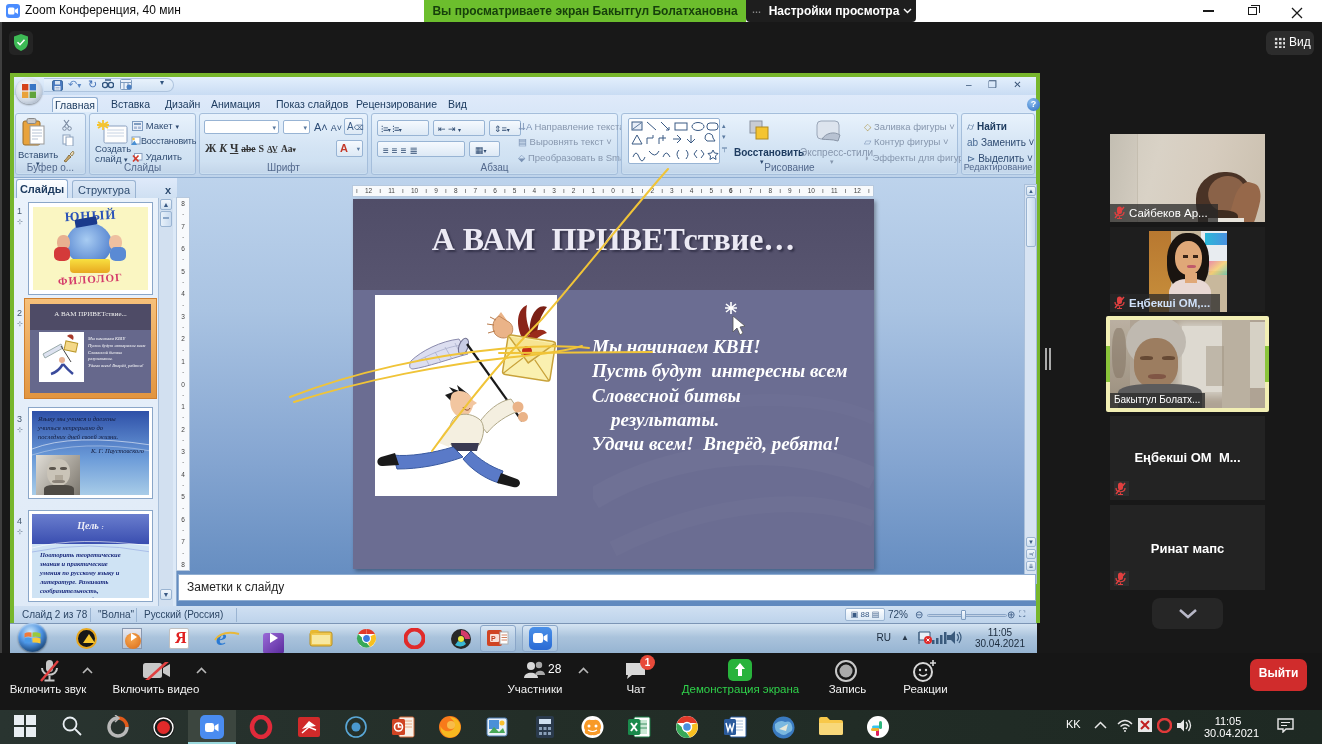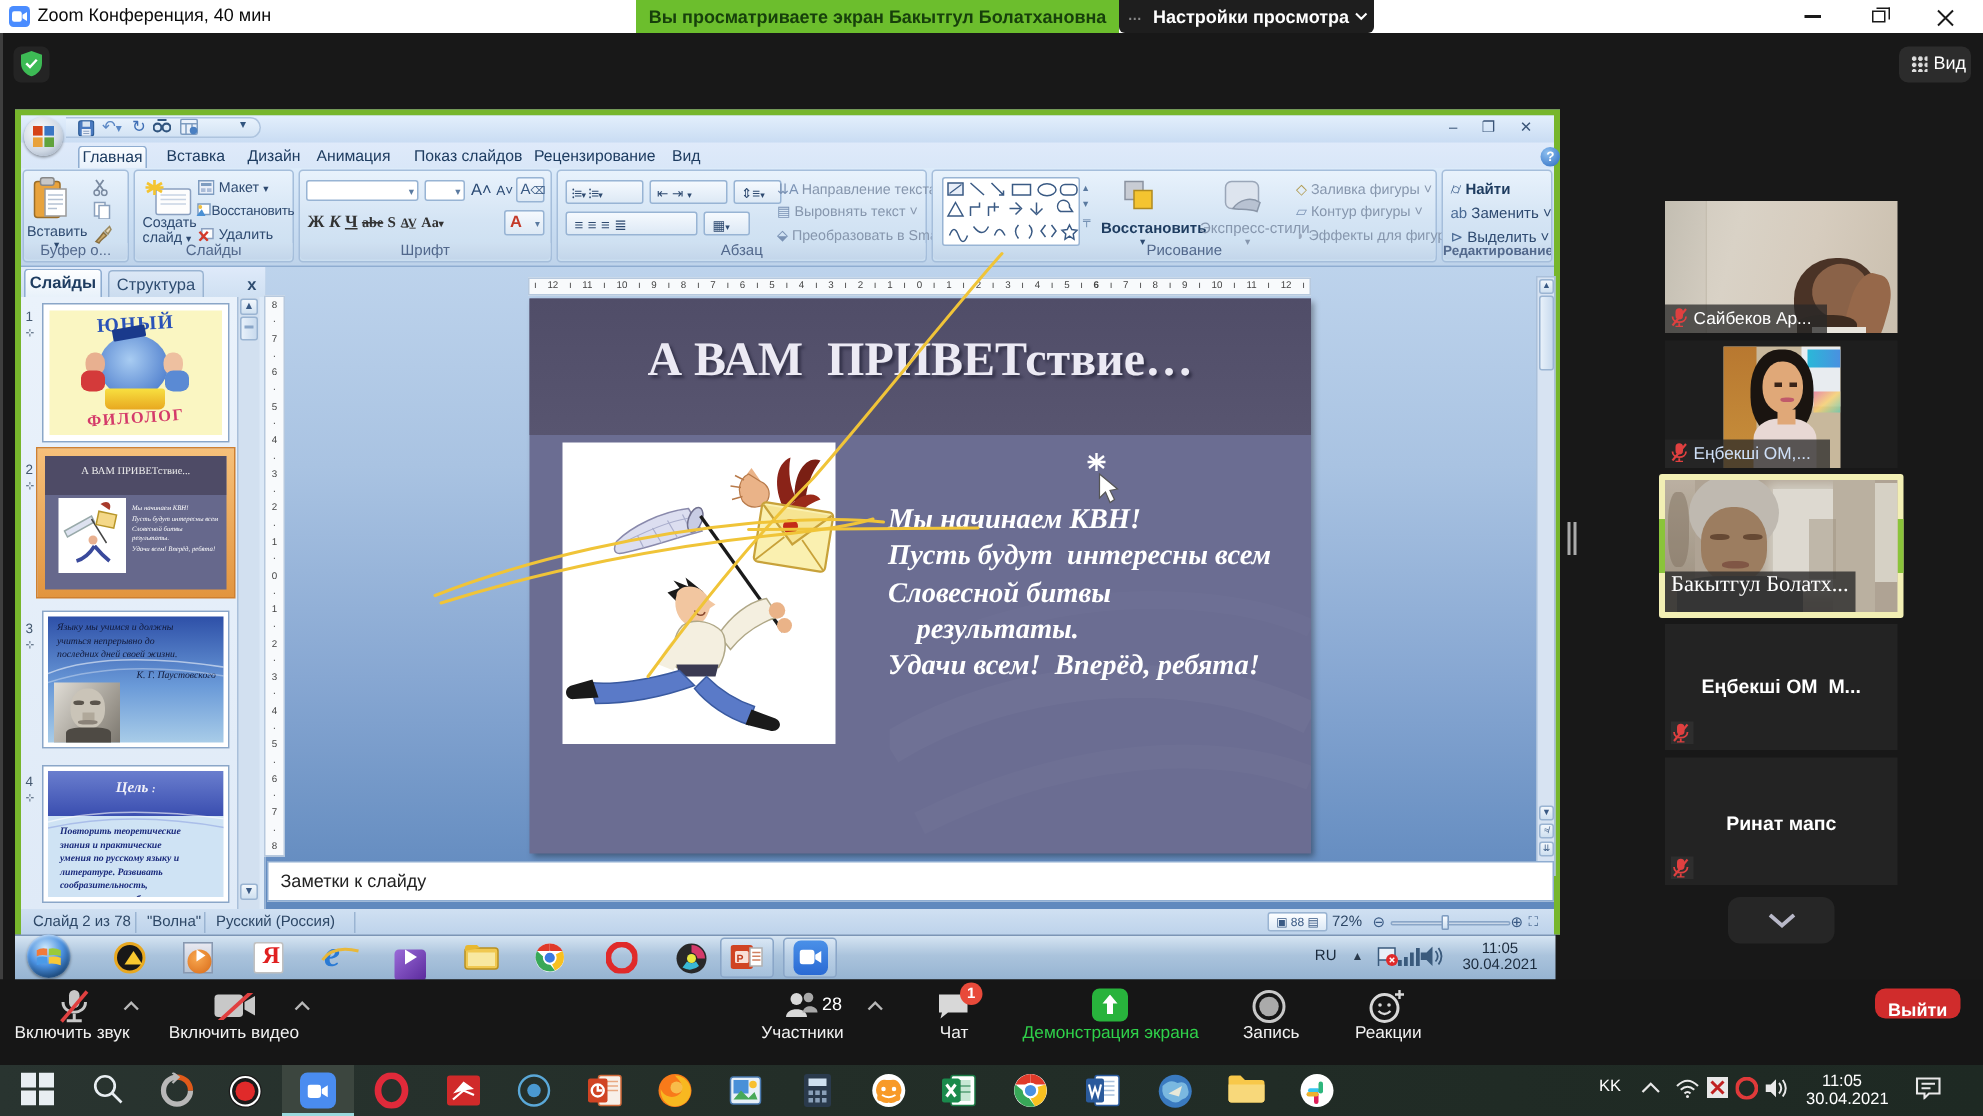--- a/index.html
+++ b/index.html
@@ -303,21 +303,21 @@
             <path d="M8 20 C12 14 20 12 26 16 L24 22 C18 20 12 21 8 20 Z" fill="#b8c2d2" stroke="#8a96a8"></path>
           </svg>
         <div class="ric gray" style="left:178px; top:33px;">Экспресс-стили</div>
         <div class="ric gray" style="left:208px; top:44px; font-size:7px;">▾</div>
         <div class="ric gray" style="left:242px; top:8px; font-size:9.5px;"><span style="color:#b09a50;">◇</span> Заливка фигуры ˅</div>
         <div class="ric gray" style="left:242px; top:23px; font-size:9.5px;"><span style="color:#7a92b4;">▱</span> Контур фигуры ˅</div>
         <div class="ric gray" style="left:242px; top:39px; font-size:9.5px;"><span style="color:#9aa8bc;">◗</span> Эффекты для фигур ˅</div>
       </div>
 
       <div class="rgroup" style="left:947px; width:74px;">
-        <div class="rlabel" style="overflow:hidden; white-space:nowrap; font-size:9px;font-weight:bold;">Редактирование</div>
+        <div class="rlabel" style="overflow:hidden; white-space:nowrap; font-size:9px;">Редактирование</div>
         <div class="ric" style="left:5px; top:7px; white-space:nowrap;"><span style="color:#4a6a94;">⌭</span> <b style="color:#1e3c60;">Найти</b></div>
         <div class="ric" style="left:5px; top:23px; white-space:nowrap;"><span style="color:#4a6a94;">ab</span> Заменить ˅</div>
         <div class="ric" style="left:5px; top:39px; white-space:nowrap;"><span style="color:#4a6a94;">⊳</span> Выделить ˅</div>
       </div>
     </div>
     <div class="abs" style="left:1013px; top:21px; width:13px; height:13px; border-radius:50%; background:radial-gradient(circle at 35% 30%, #8ec0f0, #2a6ac0); color:#fff; font-size:9px; text-align:center; line-height:13px; font-weight:bold;">?</div>
     <div class="abs" id="pcontent">
       <div class="abs" id="lpanel">
         <div class="abs" id="lptabs">
           <div style="position:absolute; left:2px; top:1px; width:52px; height:19px; background:linear-gradient(#fdfeff,#e8f1fa); border:1px solid #8fadd1; border-bottom:none; border-radius:3px 3px 0 0; text-align:center; font-weight:bold; color:#1e3c60;">Слайды</div>
@@ -715,21 +715,21 @@
         <div style="position:absolute; left:56px; top:2px; width:22px; height:12px; background:linear-gradient(90deg,#2ab8d8,#4a90e0);"></div>
         <div style="position:absolute; left:60px; top:30px; width:18px; height:14px; background:linear-gradient(140deg,#e87a9a,#f8d070,#6ac8b0); opacity:.85;"></div>
         <div style="position:absolute; left:18px; top:2px; width:42px; height:58px; border-radius:45%; background:#1a1410;"></div>
         <div style="position:absolute; left:26px; top:10px; width:27px; height:34px; border-radius:48%; background:#e0a878;"></div>
         <div style="position:absolute; left:34px; top:24px; width:5px; height:2.5px; background:#3a2418;"></div>
         <div style="position:absolute; left:44px; top:24px; width:5px; height:2.5px; background:#3a2418;"></div>
         <div style="position:absolute; left:38px; top:34px; width:9px; height:3px; border-radius:40%; background:#c05a6a;"></div>
         <div style="position:absolute; left:20px; top:48px; width:42px; height:34px; background:#e8d8d4; border-radius:40% 40% 0 0;"></div>
         <div style="position:absolute; left:36px; top:42px; width:12px; height:10px; background:#e0a878;"></div>
       </div>
-      <div class="plabel" style="width:110px; color:#cfe0f8;"><span class="micmute"><svg width="11" height="13" viewBox="0 0 11 13">
+      <div class="plabel" style="width:110px; color:#cfe0f8;font-weight:bold;"><span class="micmute"><svg width="11" height="13" viewBox="0 0 11 13">
               <rect x="3" y="0.5" width="5" height="7.5" rx="2.5" fill="#e04040"></rect>
               <path d="M1 6 C1 11 10 11 10 6 M5.5 10.5 V13 M3 12.7 H8" stroke="#e04040" stroke-width="1.2" fill="none"></path>
               <path d="M1 12 L10 1" stroke="#e04040" stroke-width="1.4"></path>
             </svg></span>Еңбекші ОМ,...</div>
     </div>
 
     <div class="ptile" style="left:1106px; top:316px; width:163px; height:96px; background:#f2efb4; border-radius:2px;">
       <div style="position:absolute; left:0; top:30px; width:4px; height:36px; background:#8ac43a;"></div>
       <div style="position:absolute; right:0; top:30px; width:4px; height:36px; background:#8ac43a;"></div>
       <div style="position:absolute; left:4px; top:4px; width:155px; height:88px; overflow:hidden; background:#c2b6a6;">
@@ -739,21 +739,21 @@
         <div style="position:absolute; left:112px; top:0px; width:28px; height:88px; background:#cfc5b4;"></div>
         <div style="position:absolute; left:140px; top:2px; width:15px; height:66px; background:#f0ece0;"></div>
         <div style="position:absolute; left:96px; top:26px; width:18px; height:40px; background:#b0a490; opacity:.5;"></div>
         <div style="position:absolute; left:16px; top:-4px; width:60px; height:52px; border-radius:50%; background:#d4d0c8;"></div>
         <div style="position:absolute; left:24px; top:18px; width:44px; height:50px; border-radius:46% 46% 42% 42%; background:#ab8868;"></div>
         <div style="position:absolute; left:30px; top:36px; width:13px; height:4px; border-radius:40%; background:#6a4a34;"></div>
         <div style="position:absolute; left:52px; top:36px; width:13px; height:4px; border-radius:40%; background:#6a4a34;"></div>
         <div style="position:absolute; left:38px; top:54px; width:18px; height:5px; border-radius:40%; background:#8a5a48;"></div>
         <div style="position:absolute; left:8px; top:64px; width:84px; height:24px; background:#5e6064; border-radius:35% 35% 0 0;"></div>
         <div style="position:absolute; left:0; top:0; width:155px; height:88px; background:rgba(80,68,58,.16);"></div>
-        <div style="position:absolute; left:0; bottom:0; height:27px; background:rgba(45,45,45,.82); color:#fff; font-size:15px; padding:1px 5px 0 4px; white-space:nowrap;font-family:Liberation Serif, serif;">Бакытгул Болатх...</div>
+        <div style="position:absolute; left:0; bottom:0; height:15px; background:rgba(45,45,45,.82); color:#fff; font-size:10px; padding:1px 5px 0 4px; white-space:nowrap;">Бакытгул Болатх...</div>
       </div>
     </div>
 
     <div class="ptile" style="top:416px; height:84px;">
       <div style="position:absolute; width:100%; top:34px; text-align:center; color:#fff; font-weight:bold; font-size:13px;">Еңбекші ОМ&nbsp; М...</div>
       <div style="position:absolute; left:4px; bottom:4px; width:15px; height:15px; background:#2e2e2e;"><svg width="11" height="13" viewBox="0 0 11 13" style="margin:1px;">
             <rect x="3" y="0.5" width="5" height="7.5" rx="2.5" fill="#e04040"></rect>
             <path d="M1 6 C1 11 10 11 10 6 M5.5 10.5 V13 M3 12.7 H8" stroke="#e04040" stroke-width="1.2" fill="none"></path>
             <path d="M1 12 L10 1" stroke="#e04040" stroke-width="1.4"></path>
           </svg></div>
@@ -827,21 +827,21 @@
 
     <svg style="position:absolute; left:912px; top:6px;" width="26" height="24" viewBox="0 0 26 24">
         <circle cx="11" cy="13" r="9" fill="none" stroke="#d8d8d8" stroke-width="2"></circle>
         <circle cx="8" cy="11" r="1.2" fill="#d8d8d8"></circle>
         <circle cx="14" cy="11" r="1.2" fill="#d8d8d8"></circle>
         <path d="M7 15 Q11 19 15 15" stroke="#d8d8d8" stroke-width="1.6" fill="none"></path>
         <path d="M21 1 V7 M18 4 H24" stroke="#d8d8d8" stroke-width="1.6"></path>
       </svg>
     <div class="ztlabel" style="left:888px; width:75px;">Реакции</div>
 
-    <div style="position:absolute; left:1250px; top:6px; width:57px; height:20px; background:#d02c2c; border-radius:7px; color:#fff; font-size:12px; font-weight:bold; text-align:center; line-height:28px;">Выйти</div>
+    <div style="position:absolute; left:1250px; top:6px; width:57px; height:32px; background:#d02c2c; border-radius:7px; color:#fff; font-size:12px; font-weight:bold; text-align:center; line-height:28px;">Выйти</div>
   </div>
 
   <div class="abs" id="w10bar">
     <div class="ticon" style="left:14px;"><svg width="22" height="22" viewBox="0 0 22 22">
           <rect x="0" y="0" width="10" height="10" fill="#e8eef2"></rect>
           <rect x="12" y="0" width="10" height="10" fill="#e8eef2"></rect>
           <rect x="0" y="12" width="10" height="10" fill="#e8eef2"></rect>
           <rect x="12" y="12" width="10" height="10" fill="#e8eef2"></rect>
         </svg></div>
     <div class="ticon" style="left:61px;"><svg width="22" height="22" viewBox="0 0 22 22">

